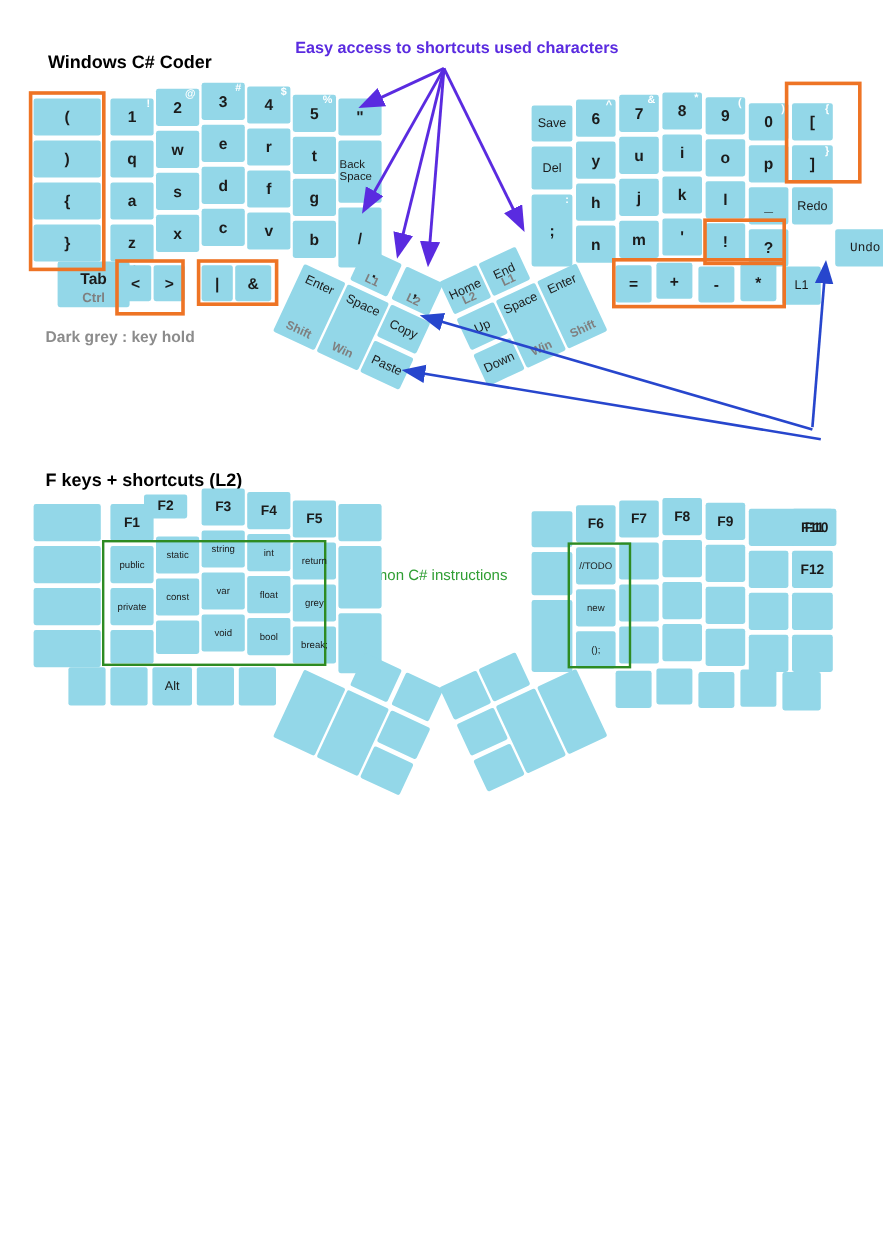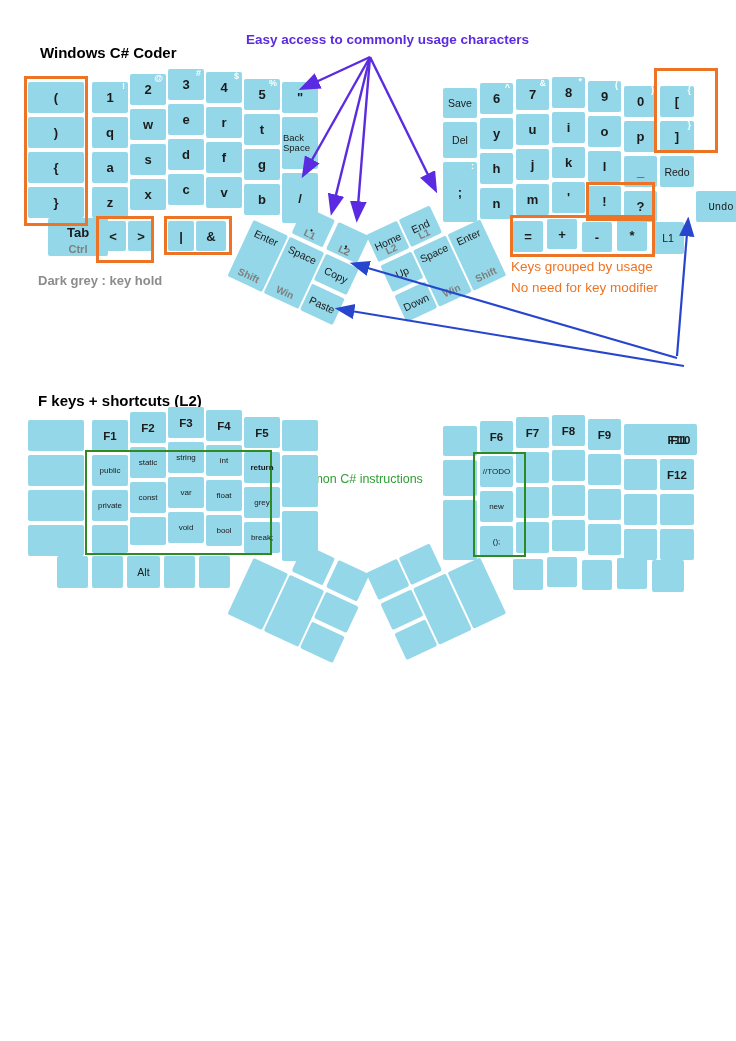--- a/index.html
+++ b/index.html
@@ -35,28 +35,24 @@
   .gbox{position:absolute;border:2.5px solid #2e8b22;}
   .overlay{position:absolute;left:0;top:0;pointer-events:none;}
 </style>
 </head>
 <body>
 
 <div id="canvas">
 
   <div class="title" style="left:40px;top:44px;">Windows C# Coder</div>
 
-  <div class="note n-purple" style="left:246px;top:32px;">Easy access to commonly usage characters</div>
+  <div class="note n-purple" style="left:246px;top:32px;">Easy access to shortcuts used characters</div>
 
   <div class="note n-grey" style="left:38px;top:273px;">Dark grey : key hold</div>
 
-  <div class="note n-orange" style="left:511px;top:256px;">
-    <div>Keys grouped by usage</div>
-    <div>No need for key modifier</div>
-  </div>
 
 
   <div class="title" style="left:38px;top:376px;margin-top:16px;">F keys + shortcuts (L2)</div>
 
   <div class="note n-green" style="left:286px;top:472px;">Common C# instructions</div>
 
   <div id="kb-root">
       <div class="kbgroup" style="left: 0px; top: 0px;">
         <div class="key k-sym" style="left: 28px; top: 82px; width: 56px; height: 31px;">
           <span class="lbl">(</span>
@@ -325,21 +321,21 @@
         <div class="key k-fkey" style="left: 92px; top: 420px; width: 36px; height: 31px;">
           <span class="lbl">F1</span>
         </div>
         <div class="key k-code" style="left: 92px; top: 455px; width: 36px; height: 31px;">
           <span class="lbl">public</span>
         </div>
         <div class="key k-code" style="left: 92px; top: 490px; width: 36px; height: 31px;">
           <span class="lbl">private</span>
         </div>
         <div class="key k-sym" style="left: 92px; top: 525px; width: 36px; height: 28px;"></div>
-        <div class="key k-fkey" style="left: 130px; top: 412px; width: 36px; height: 31px;">
+        <div class="key k-fkey" style="left: 120px; top: 412px; width: 36px; height: 20px;">
           <span class="lbl">F2</span>
         </div>
         <div class="key k-code" style="left: 130px; top: 447px; width: 36px; height: 31px;">
           <span class="lbl">static</span>
         </div>
         <div class="key k-code" style="left: 130px; top: 482px; width: 36px; height: 31px;">
           <span class="lbl">const</span>
         </div>
         <div class="key k-sym" style="left: 130px; top: 517px; width: 36px; height: 28px;"></div>
         <div class="key k-fkey" style="left: 168px; top: 407px; width: 36px; height: 31px;">
@@ -362,21 +358,21 @@
         </div>
         <div class="key k-code" style="left: 206px; top: 480px; width: 36px; height: 31px;">
           <span class="lbl">float</span>
         </div>
         <div class="key k-code" style="left: 206px; top: 515px; width: 36px; height: 31px;">
           <span class="lbl">bool</span>
         </div>
         <div class="key k-fkey" style="left: 244px; top: 417px; width: 36px; height: 31px;">
           <span class="lbl">F5</span>
         </div>
-        <div class="key k-code" style="left: 244px; top: 452px; width: 36px; height: 31px; font-weight: bold;">
+        <div class="key k-code" style="left: 244px; top: 452px; width: 36px; height: 31px;">
           <span class="lbl">return</span>
         </div>
         <div class="key k-code" style="left: 244px; top: 487px; width: 36px; height: 31px;">
           <span class="lbl">grey</span>
         </div>
         <div class="key k-code" style="left: 244px; top: 522px; width: 36px; height: 31px;">
           <span class="lbl">break;</span>
         </div>
         <div class="key k-sym" style="left: 282px; top: 420px; width: 36px; height: 31px;"></div>
         <div class="key k-sym" style="left: 282px; top: 455px; width: 36px; height: 52px;"></div>

